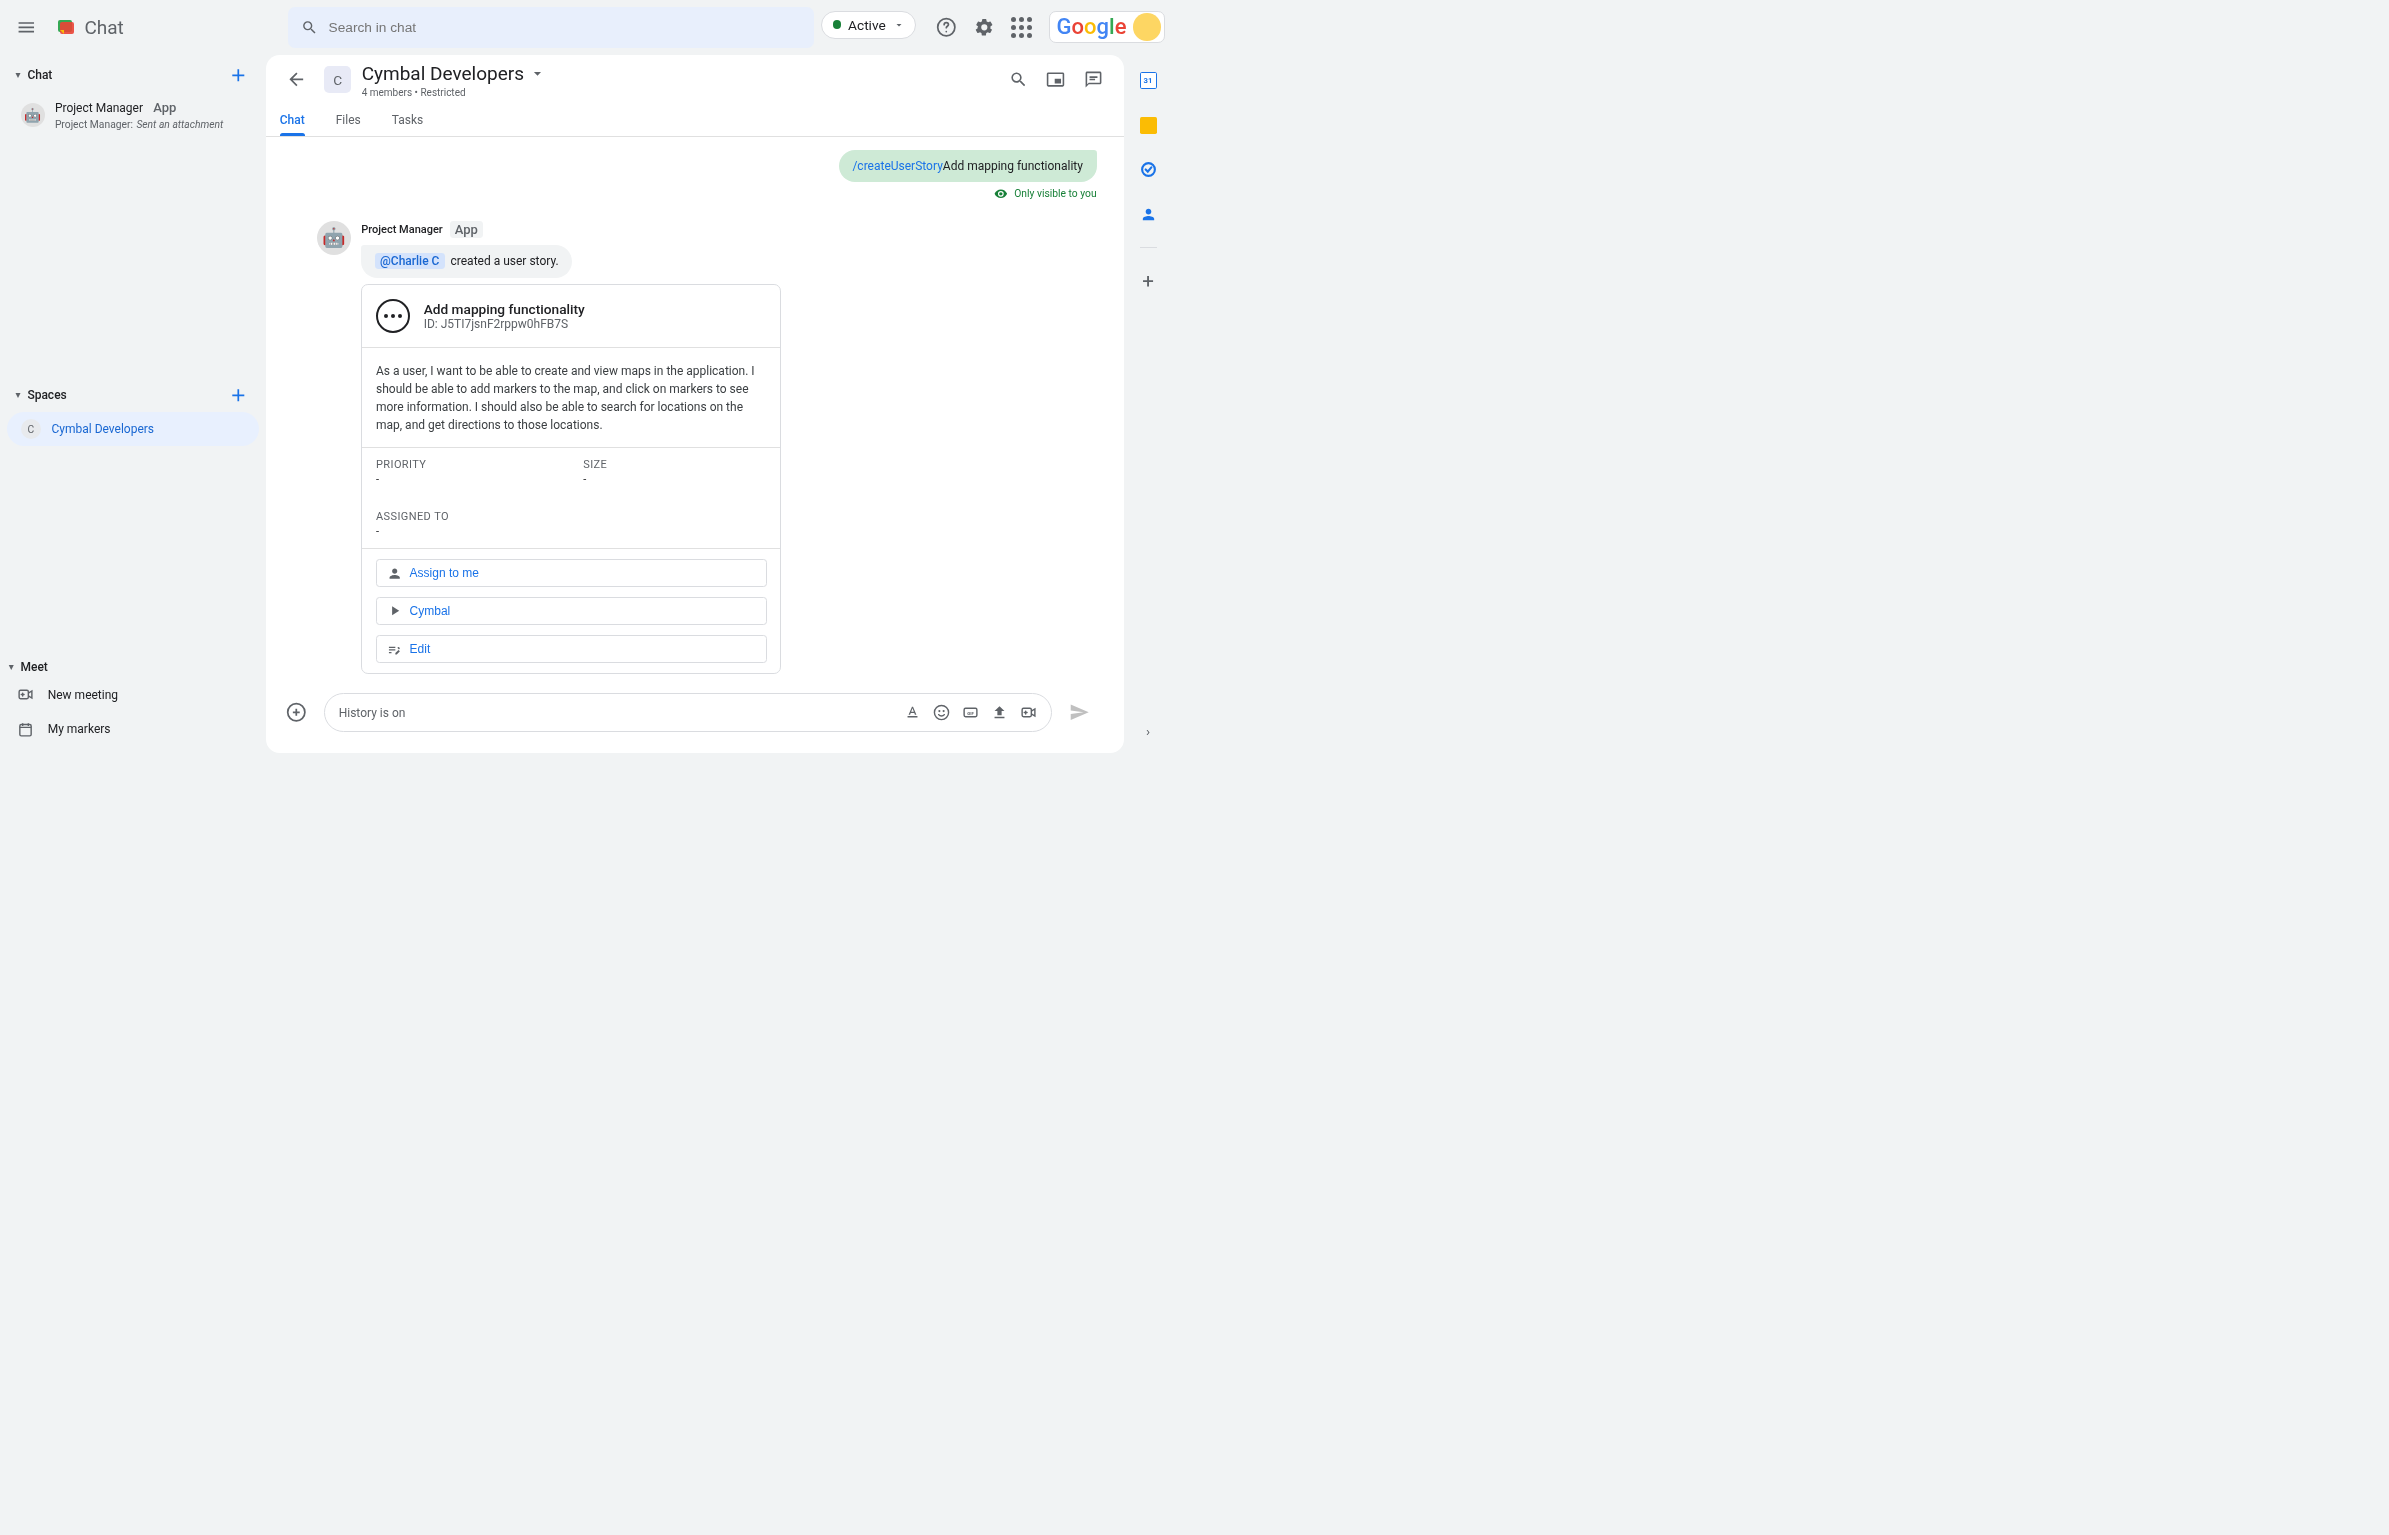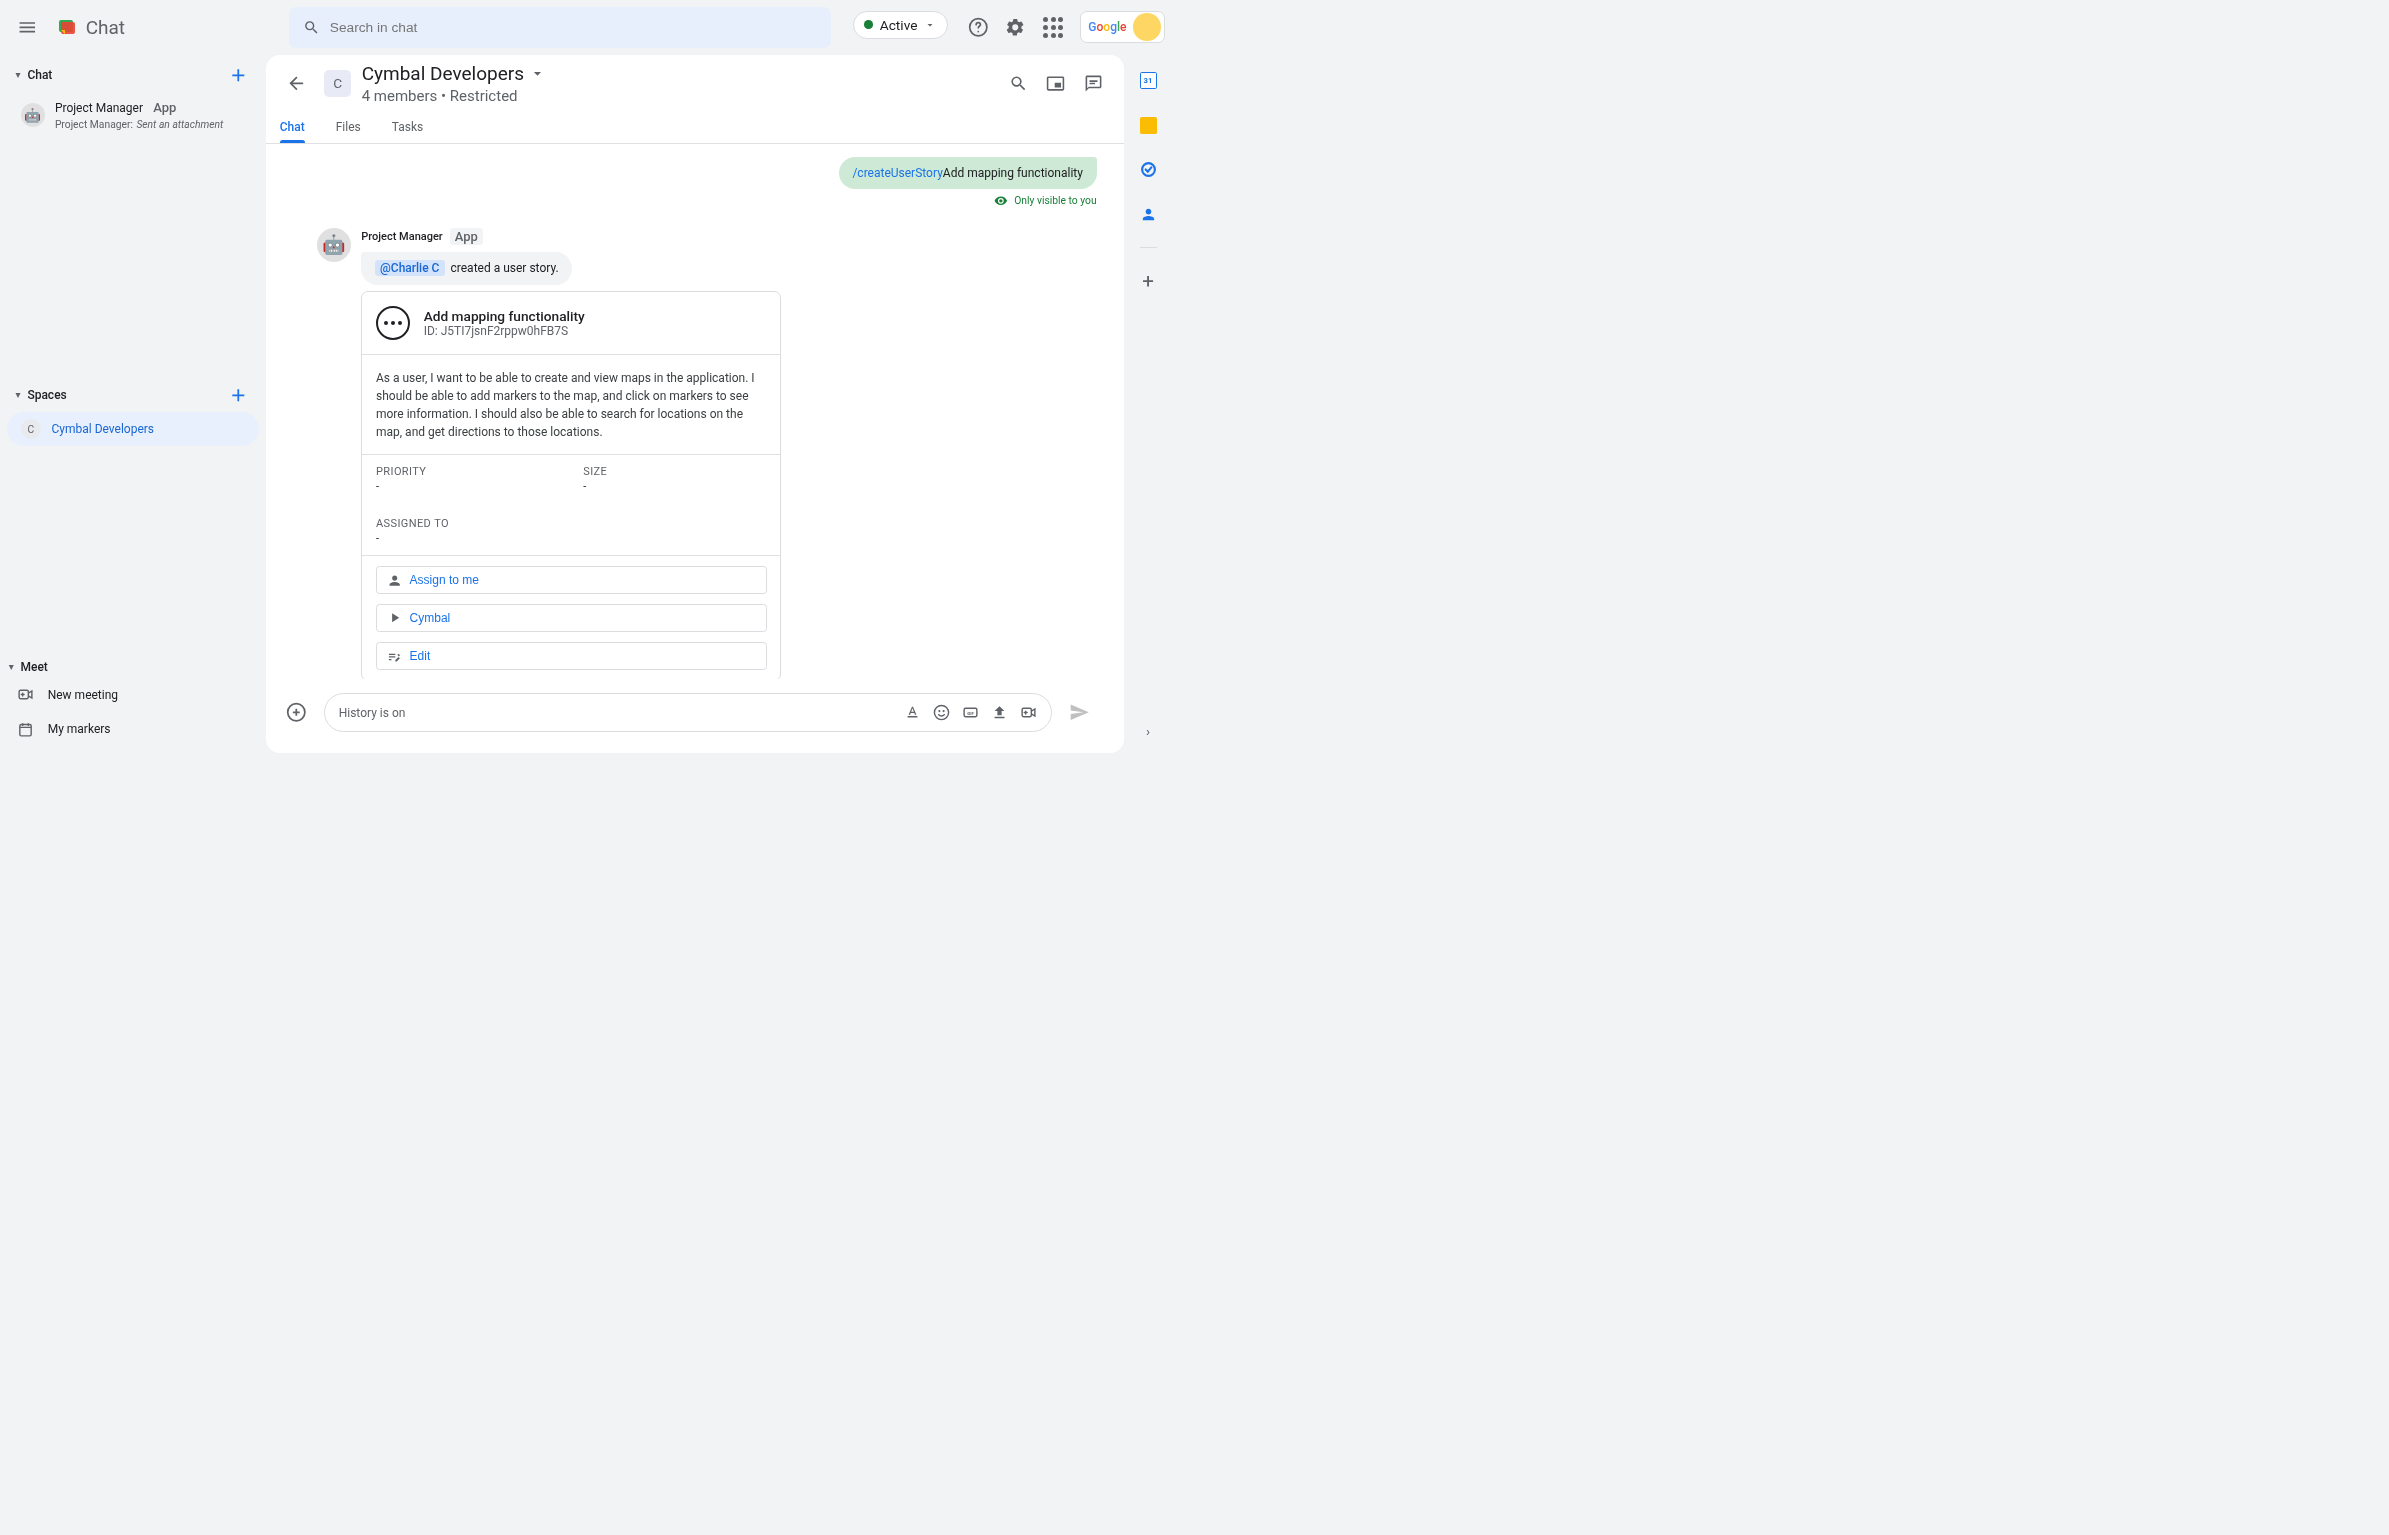--- a/index.html
+++ b/index.html
@@ -12,21 +12,21 @@
 .logo-text { font-size: 19px; color: #5f6368; }
 .search-box { margin-left: 150px; width: 542px; height: 41px; background: #e8effc; border-radius: 6.9px; display: flex; align-items: center; padding: 0 13.7px; gap: 10.3px; }
 .search-box input { border: none; background: transparent; outline: none; font-size: 13.7px; flex: 1; color: #5f6368; }
 .header-right { margin-left: auto; display: flex; align-items: flex-start; gap: 3.4px; }
 .status-chip { display: flex; align-items: center; gap: 6.9px; background: #fff; border: 0.9px solid #dadce0; border-radius: 17px; padding: 5.1px 10.3px; cursor: pointer; margin-right: 10.3px; }
 .status-dot { width: 8.6px; height: 8.6px; border-radius: 50%; background: #188038; }
 .icon-btn { width: 34px; height: 34px; display: flex; align-items: center; justify-content: center; cursor: pointer; border-radius: 50%; color: #5f6368; }
 .apps-grid { display: grid; grid-template-columns: repeat(3, 5.1px); grid-template-rows: repeat(3, 5.1px); gap: 2.6px; }
 .apps-grid span { width: 5.1px; height: 5.1px; background: #5f6368; border-radius: 50%; }
 .google-btn { background: #fff; border: 0.9px solid #dadce0; border-radius: 6.9px; padding: 1.7px 3.4px 1.7px 6.9px; display: flex; align-items: center; gap: 6.9px; cursor: pointer; margin-left: 6.9px; }
-.google-g { font-size: 12px; font-weight: 500; }
+.google-g { font-size: 22px; font-weight: 500; }
 .user-avatar { width: 27.4px; height: 27.4px; border-radius: 50%; background: #fdd663; }
 
 
 .body { flex: 1; display: flex; overflow: hidden; }
 .left-nav { width: 266px; display: flex; flex-direction: column; padding-top: 3.4px; }
 .nav-section { padding: 0 6.9px; }
 .nav-header { display: flex; align-items: center; padding: 3.4px 6.9px; font-size: 12px; font-weight: 500; color: #202124; cursor: pointer; position: relative; }
 .nav-header .plus-btn { margin-left: auto; color: #1a73e8; width: 27.4px; height: 27.4px; display: flex; align-items: center; justify-content: center; border-radius: 50%; }
 .chevron-toggle { margin-right: 5.1px; font-size: 8.6px; color: #5f6368; }
 .nav-item { display: flex; align-items: center; padding: 6.9px 10.3px 6.9px 13.7px; border-radius: 17px; cursor: pointer; gap: 10.3px; font-size: 12px; }
@@ -43,21 +43,21 @@
 .meet-section { margin-top: auto; padding-bottom: 6.9px; }
 .meet-item { display: flex; align-items: center; gap: 13.7px; padding: 8.6px 17px; cursor: pointer; font-size: 12px; }
 
 
 .main { flex: 1; background: #fff; border-radius: 13.7px; margin: 0 0 0 0; display: flex; flex-direction: column; overflow: hidden; }
 .main-header { padding: 6.9px 13.7px 0 13.7px; border-bottom: 0.9px solid #e0e0e0; }
 .main-header-top { display: flex; align-items: center; gap: 10.3px; }
 .back-btn { width: 34px; height: 34px; display: flex; align-items: center; justify-content: center; cursor: pointer; border-radius: 50%; color: #5f6368; }
 .space-title-row { display: flex; align-items: center; gap: 5.1px; }
 .space-title { font-size: 19px; font-weight: 400; }
-.space-meta { font-size: 15px; color: #5f6368; margin-top: 1.7px; }
+.space-meta { font-size: 10px; color: #5f6368; margin-top: 1.7px; }
 .main-header-actions { margin-left: auto; display: flex; gap: 3.4px; }
 .tabs { display: flex; gap: 31px; margin-top: 6.9px; padding-left: 0; }
 .tab { padding: 8.6px 0; font-size: 12px; color: #5f6368; cursor: pointer; position: relative; }
 .tab.active { color: #1a73e8; font-weight: 500; }
 .tab.active::after { content: ''; position: absolute; bottom: 0; left: 0; right: 0; height: 2.6px; background: #1a73e8; border-radius: 2.6px 2.6px 0 0; }
 
 .messages { flex: 1; overflow-y: auto; padding: 13.7px 27.4px 13.7px 51px; display: flex; flex-direction: column; }
 .msg-spacer { flex: 1; }
 .self-msg { align-self: flex-end; background: #ceead6; border-radius: 17px 3.4px 17px 17px; padding: 8.6px 13.7px; font-size: 12px; max-width: 60%; }
 .self-msg .cmd { color: #1a73e8; }

